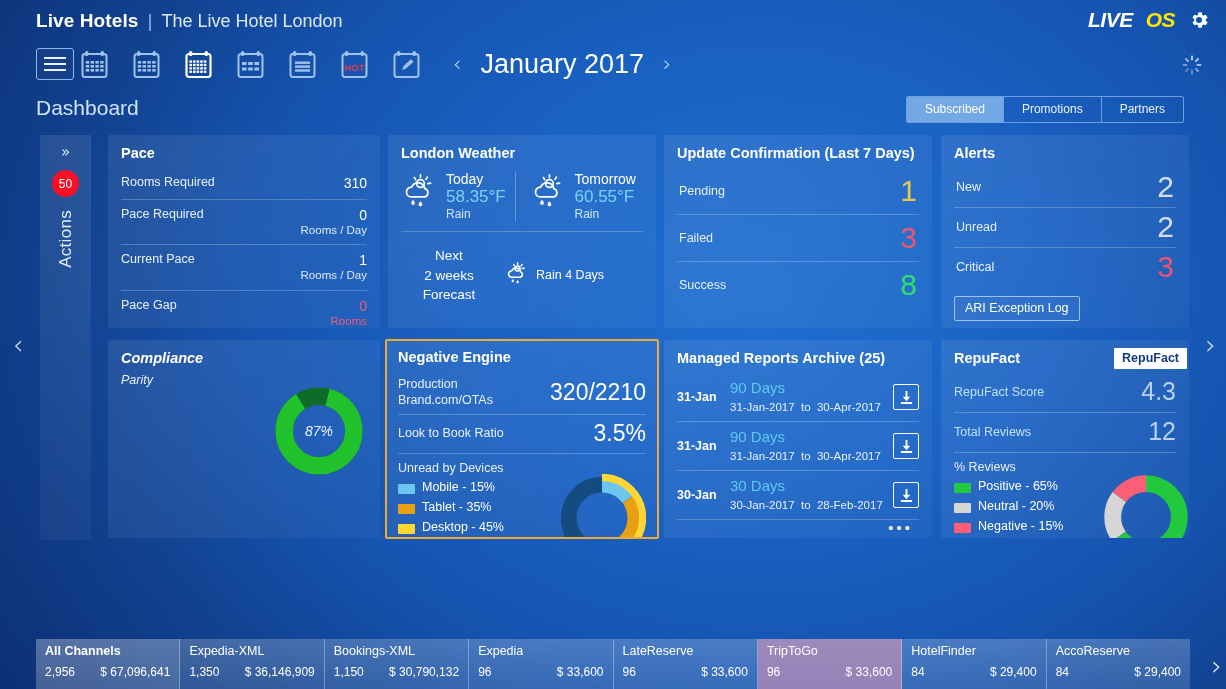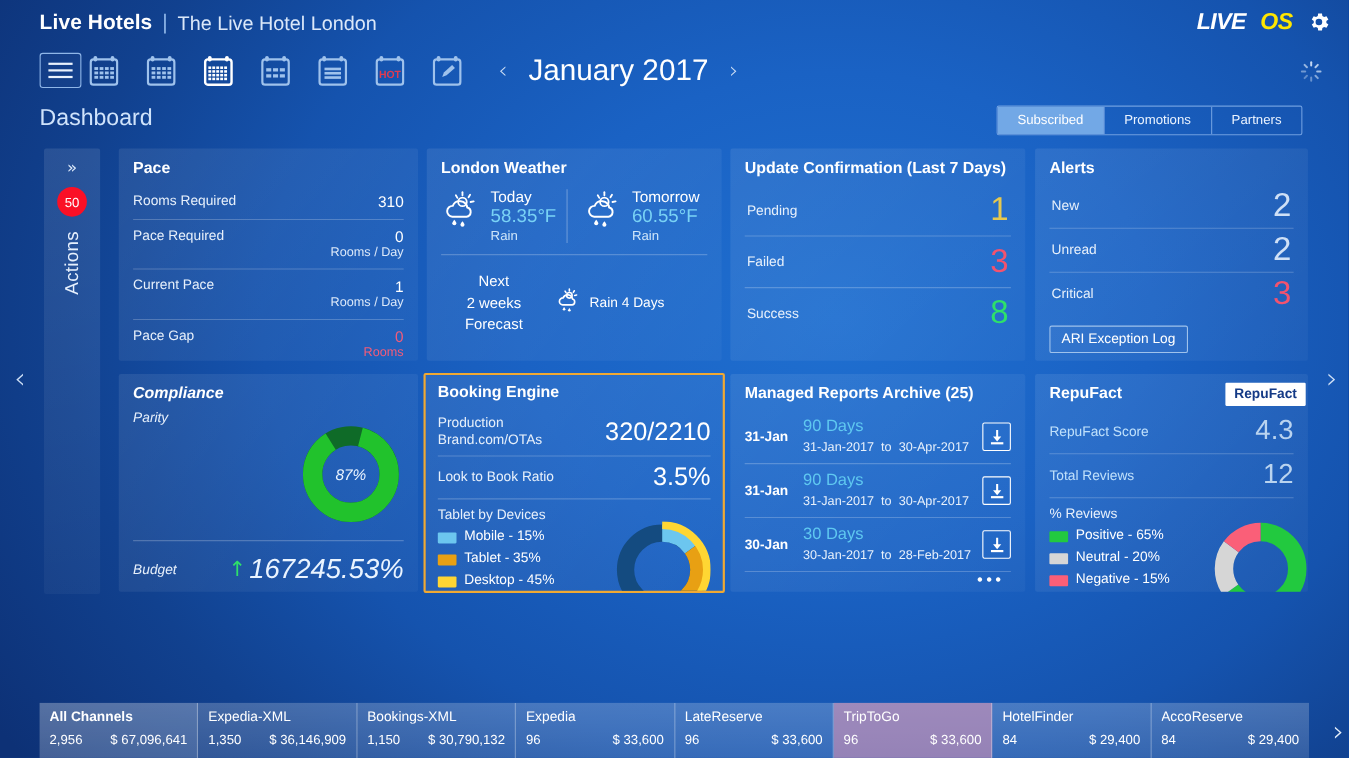--- a/index.html
+++ b/index.html
@@ -547,43 +547,36 @@
   <div class="card" style="left:108px; top:340px; width:272px; height:198px;font-style:italic;">
     <div class="card-title">Compliance</div>
     <div class="cp-parity">Parity</div>
     <div class="cp-donut-wrap">
       <svg class="cp-donut" width="92" height="92" viewBox="0 0 42 42">
         <circle cx="21" cy="21" r="15.9" fill="none" stroke="#0f6b28" stroke-width="8"></circle>
         <circle cx="21" cy="21" r="15.9" fill="none" stroke="#21c22c" stroke-width="8" stroke-dasharray="86.9 13.1" stroke-dashoffset="-4" transform="rotate(-90 21 21)"></circle>
       </svg>
       <div class="cp-pct">87%</div>
     </div>
-    <div class="cp-budget">
-      <span class="cp-budget-lbl">Budget</span>
-      <span class="cp-budget-val">
-        <span class="cp-up">↑</span>
-        <span>167245.53%</span>
-      </span>
-    </div>
   </div>
 
   <div class="card highlight" style="left:385px; top:339px; width:274px; height:200px;">
-    <div class="card-title">Booking Engine</div>
+    <div class="card-title">Negative Engine</div>
     <div class="be-row">
       <span class="be-lbl">
         <span>Production</span><br>
         <span>Brand.com/OTAs</span>
       </span>
       <span class="be-val">320/2210</span>
     </div>
     <div class="be-row">
       <span class="be-lbl">Look to Book Ratio</span>
       <span class="be-val">3.5%</span>
     </div>
-    <div class="be-dev-title">Tablet by Devices</div>
+    <div class="be-dev-title">Unread by Devices</div>
     <div class="be-body">
       <div>
         <div class="legend-item">
           <span class="legend-sw" style="background:#6cc6ef;"></span>
           <span class="legend-txt">Mobile - 15%</span>
         </div>
         <div class="legend-item">
           <span class="legend-sw" style="background:#e8a013;"></span>
           <span class="legend-txt">Tablet - 35%</span>
         </div>

